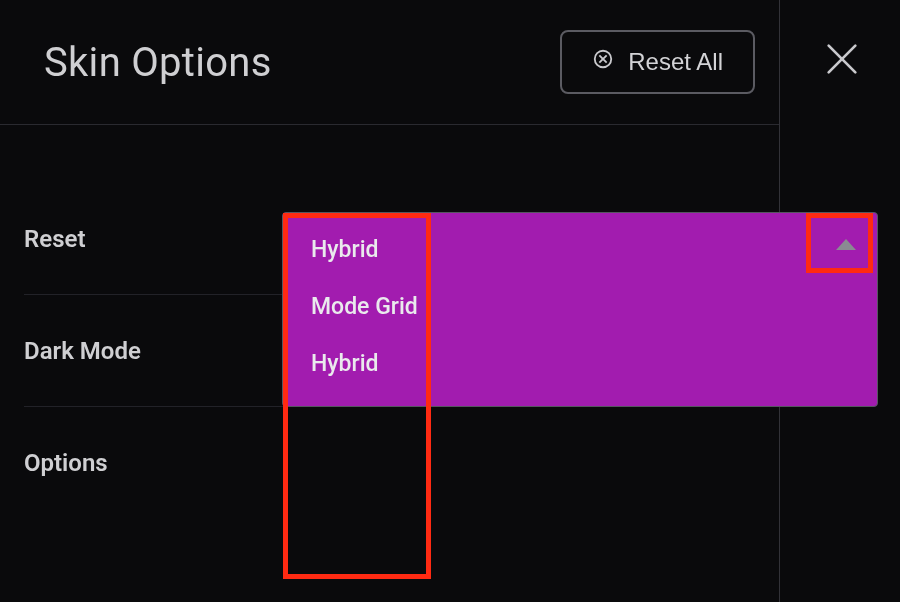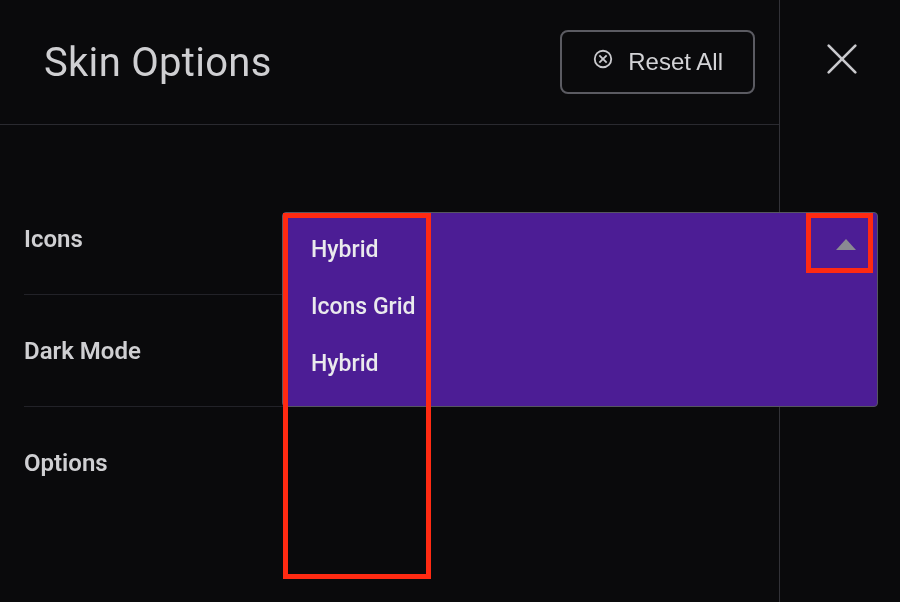--- a/index.html
+++ b/index.html
@@ -91,21 +91,21 @@
       font-size: 24px;
       font-weight: 600;
       color: #cfcfd2;
     }
 
     .dropdown {
       position: absolute;
       top: 212px;
       left: 282px;
       width: 596px;
-      background: #4c1d95;
+      background: #a21caf;
       border: 1px solid #565660;
       border-radius: 4px;
       z-index: 5;
     }
     .dropdown-toggle-area {
       position: absolute;
       top: 2px;
       right: 2px;
       width: 58px;
       height: 58px;
@@ -165,21 +165,21 @@
           <line x1="8" y1="8" x2="16" y2="16"></line>
           <line x1="16" y1="8" x2="8" y2="16"></line>
         </svg>
       </span>
       <span>Reset All</span>
     </button>
   </div>
 
   <div class="settings">
     <div class="setting-row">
-      <div class="setting-label">Icons</div>
+      <div class="setting-label">Reset</div>
     </div>
     <div class="setting-row">
       <div class="setting-label">Dark Mode</div>
     </div>
     <div class="setting-row no-border">
       <div class="setting-label">Options</div>
     </div>
   </div>
 </div>
 
@@ -191,19 +191,19 @@
     </svg>
   </span>
 </button>
 
 <div class="dropdown">
   <div class="dropdown-toggle-area">
     <span class="caret"></span>
   </div>
   <ul class="dropdown-list">
     <li class="dropdown-item">Hybrid</li>
-    <li class="dropdown-item">Icons Grid</li>
+    <li class="dropdown-item">Mode Grid</li>
     <li class="dropdown-item">Hybrid</li>
   </ul>
 </div>
 
 <div class="hl hl-list"></div>
 <div class="hl hl-caret"></div>
 
 </body></html>

